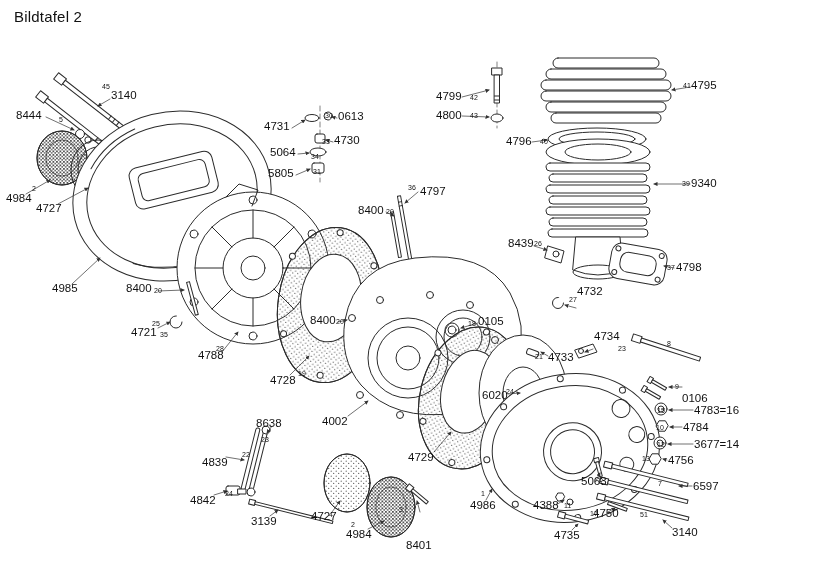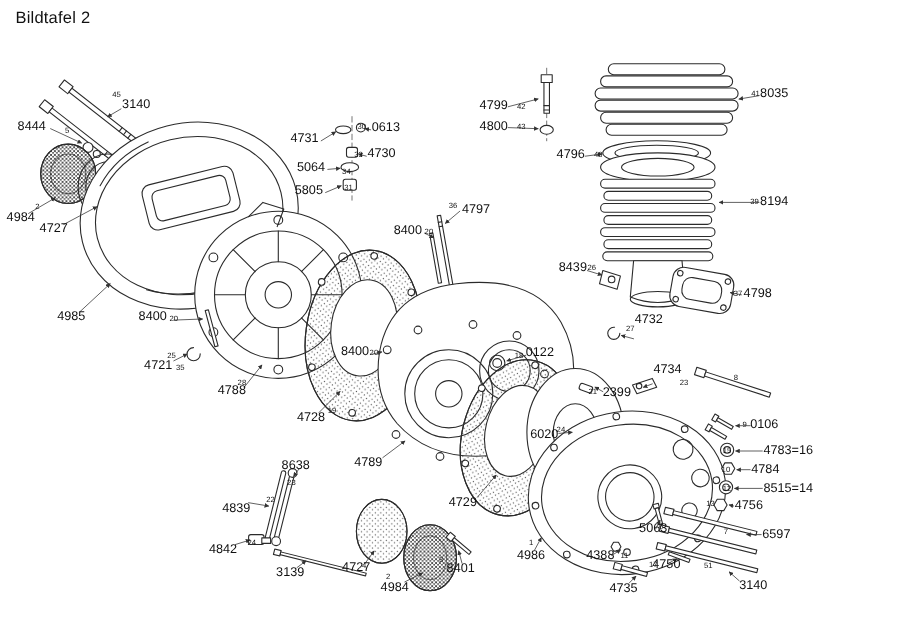--- a/index.html
+++ b/index.html
@@ -401,47 +401,47 @@
   <span class="lbl" style="left:198px;top:350px">4788</span>
   <span class="lbl" style="left:264px;top:121px">4731</span>
   <span class="lbl" style="left:338px;top:111px">0613</span>
   <span class="lbl" style="left:334px;top:135px">4730</span>
   <span class="lbl" style="left:270px;top:147px">5064</span>
   <span class="lbl" style="left:268px;top:168px">5805</span>
   <span class="lbl" style="left:358px;top:205px">8400</span>
   <span class="lbl" style="left:420px;top:186px">4797</span>
   <span class="lbl" style="left:310px;top:315px">8400</span>
   <span class="lbl" style="left:270px;top:375px">4728</span>
-  <span class="lbl" style="left:322px;top:416px">4789</span>
+  <span class="lbl" style="left:322px;top:416px">4002</span>
   <span class="lbl" style="left:408px;top:452px">4729</span>
-  <span class="lbl" style="left:478px;top:316px">0122</span>
+  <span class="lbl" style="left:478px;top:316px">0105</span>
   <span class="lbl" style="left:508px;top:238px">8439</span>
   <span class="lbl" style="left:436px;top:91px">4799</span>
   <span class="lbl" style="left:436px;top:110px">4800</span>
   <span class="lbl" style="left:506px;top:136px">4796</span>
-  <span class="lbl" style="left:691px;top:80px">8035</span>
-  <span class="lbl" style="left:691px;top:178px">8194</span>
+  <span class="lbl" style="left:691px;top:80px">4795</span>
+  <span class="lbl" style="left:691px;top:178px">9340</span>
   <span class="lbl" style="left:676px;top:262px">4798</span>
   <span class="lbl" style="left:577px;top:286px">4732</span>
-  <span class="lbl" style="left:548px;top:352px">2399</span>
+  <span class="lbl" style="left:548px;top:352px">4733</span>
   <span class="lbl" style="left:594px;top:331px">4734</span>
   <span class="lbl" style="left:482px;top:390px">6020</span>
-  <span class="lbl" style="left:682px;top:381px">0106</span>
+  <span class="lbl" style="left:682px;top:393px">0106</span>
   <span class="lbl" style="left:694px;top:405px">4783=16</span>
   <span class="lbl" style="left:683px;top:422px">4784</span>
-  <span class="lbl" style="left:694px;top:439px">8515=14</span>
+  <span class="lbl" style="left:694px;top:439px">3677=14</span>
   <span class="lbl" style="left:668px;top:455px">4756</span>
   <span class="lbl" style="left:693px;top:481px">6597</span>
   <span class="lbl" style="left:581px;top:476px">5063</span>
   <span class="lbl" style="left:533px;top:500px">4388</span>
   <span class="lbl" style="left:593px;top:508px">4750</span>
   <span class="lbl" style="left:554px;top:530px">4735</span>
   <span class="lbl" style="left:672px;top:527px">3140</span>
   <span class="lbl" style="left:470px;top:500px">4986</span>
-  <span class="lbl" style="left:406px;top:512px">8401</span>
+  <span class="lbl" style="left:406px;top:540px">8401</span>
   <span class="lbl" style="left:346px;top:529px">4984</span>
   <span class="lbl" style="left:311px;top:511px">4727</span>
   <span class="lbl" style="left:251px;top:516px">3139</span>
   <span class="lbl" style="left:190px;top:495px">4842</span>
   <span class="lbl" style="left:202px;top:457px">4839</span>
   <span class="lbl" style="left:256px;top:418px">8638</span>
 
   <span class="co" style="left:102px;top:83px">45</span>
   <span class="co" style="left:59px;top:116px">5</span>
   <span class="co" style="left:32px;top:185px">2</span>

